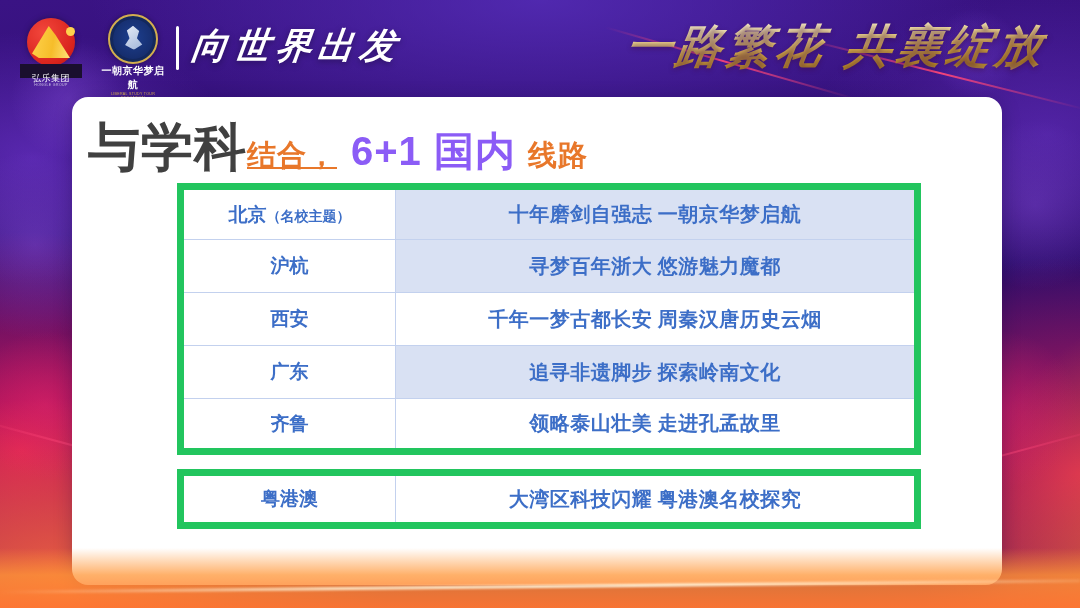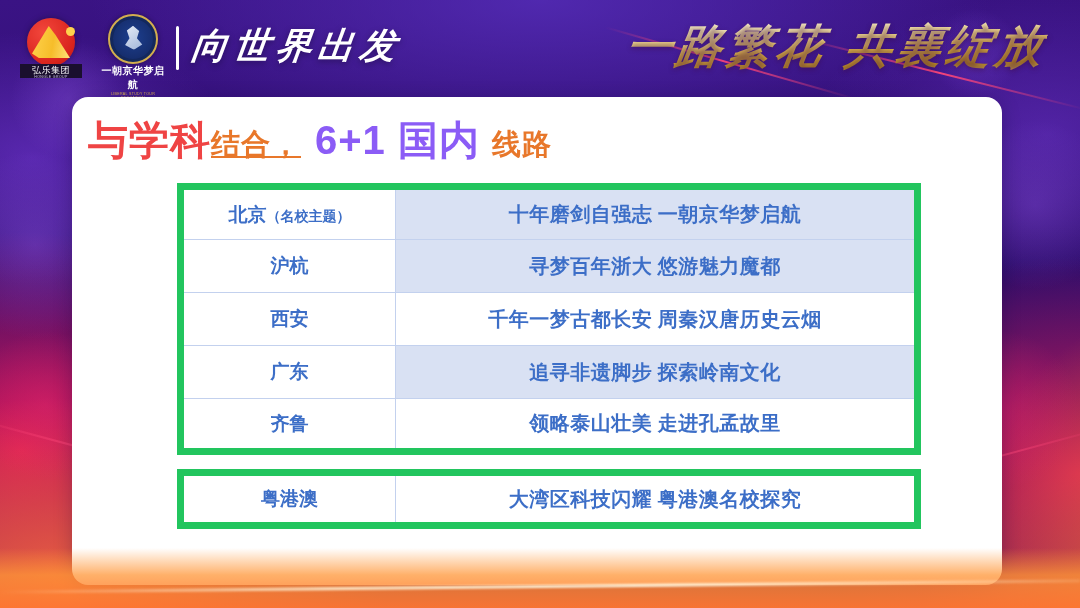--- a/index.html
+++ b/index.html
@@ -52,21 +52,21 @@
     background:linear-gradient(100deg,#ffd34d 0%,#f6bd2a 55%,#ffe27a 100%);
     clip-path:polygon(0% 86%,44% 0%,62% 28%,100% 100%,18% 100%);
   }
   .logo1 .dot{
     position:absolute; right:7px; top:9px; width:9px; height:9px; border-radius:50%;
     background:#ffd34d;
   }
   .logo1 .lbl{
     position:absolute; left:0; top:46px; width:62px; height:14px;
     background:#1a0f2e; color:#fff; font-size:9px; line-height:10px;
-    text-align:center; letter-spacing:.5px; padding-top:1px;
+    text-align:center; letter-spacing:.5px; padding-top:9px;
   }
   .logo1 .lbl small{ display:block; font-size:3.5px; line-height:4px; color:#cfc4e6; letter-spacing:.4px; }
 
   .logo2{ position:absolute; left:100px; top:14px; width:66px; height:68px; }
   .logo2 .crest{
     position:absolute; left:8px; top:0; width:50px; height:50px; border-radius:50%;
     background:radial-gradient(circle at 50% 46%, #1d3f8f 0%, #162e6e 62%, #0e1f4d 100%);
     border:2px solid #d2ae4e;
     box-shadow:inset 0 0 0 3px #13285c, 0 0 5px rgba(0,0,0,.4);
   }
@@ -115,21 +115,21 @@
     overflow:hidden;
   }
 
   
   #heading{
     position:absolute; left:16px; top:16px;
     white-space:nowrap; font-weight:bold;
     display:flex; align-items:baseline;
   }
   #heading span{ display:inline-block; }
-  .h-big-o{ font-size:40px; color:#ef4444; letter-spacing:1px; }
+  .h-big-o{ font-size:52px; color:#404040; letter-spacing:1px; }
   .h-sm-o { font-size:29px; color:#e8772a; letter-spacing:1px;text-decoration:underline; }
   .h-gap  { width:14px; }
   .h-red  { font-size:40px; color:#8b5cf6; letter-spacing:1px; }
   .h-sm-o2{ font-size:29px; color:#e8772a; letter-spacing:1px; margin-left:12px; }
 
   
   #table{
     position:absolute; left:105px; top:86px; width:744px;
   }
   .tbl{

